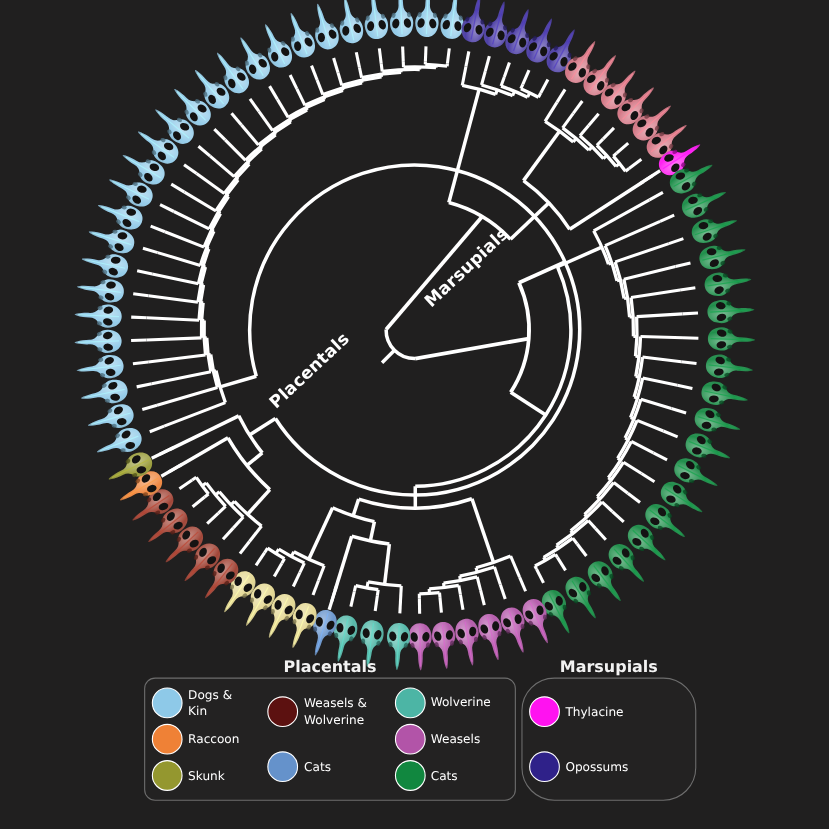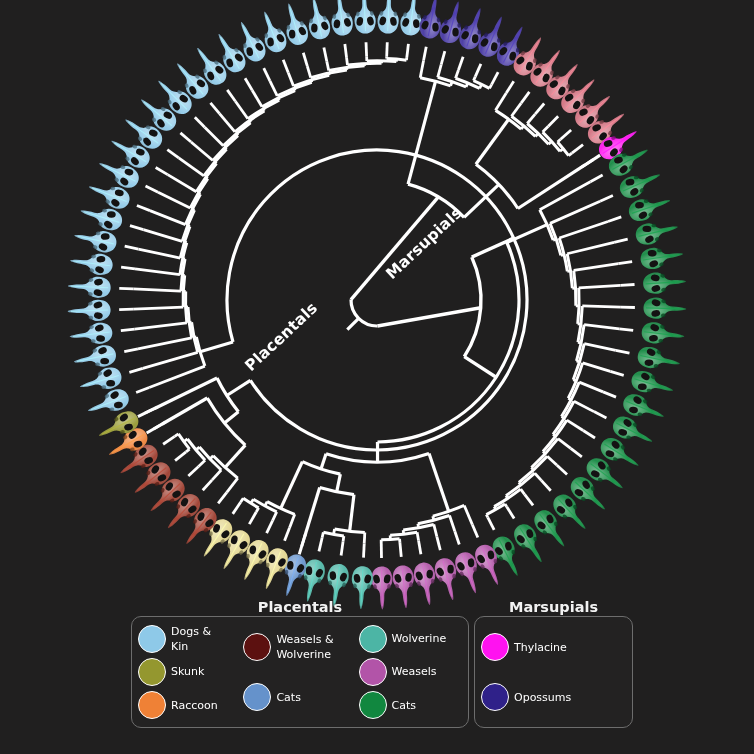--- a/index.html
+++ b/index.html
@@ -79,21 +79,21 @@
   .legend-label {
     color: #ffffff;
     font-size: 11px;
     font-weight: 400;
     line-height: 15px;
     white-space: pre-line;
   }
   #placentals-group { left: 131px; top: 0px; width: 338px; }
   #placentals-group .legend-box { width: 338px; height: 112px; }
   #marsupials-group { left: 474px; top: 0px; width: 159px; }
-  #marsupials-group .legend-box { width: 159px; height: 112px; }
+  #marsupials-group .legend-box { width: 159px; height: 112px; border-radius: 30px; }
   .col-a { width: 108px; }
   .col-b { width: 118px; }
   .col-c { width: 106px; }
   .col-m { width: 146px; }
 </style>
 </head>
 <body>
 
 <div id="root">
 
@@ -1085,26 +1085,26 @@
     <div class="legend-group" id="placentals-group">
       <div class="legend-title">Placentals</div>
       <div class="legend-box">
         <div class="legend-col col-a">
           <div class="legend-item">
             <span class="legend-swatch" style="background: rgb(142, 201, 232);"></span>
             <span class="legend-label">Dogs &amp;
 Kin</span>
           </div>
           <div class="legend-item">
+            <span class="legend-swatch" style="background: rgb(239, 129, 54);"></span>
+            <span class="legend-label">Raccoon</span>
+          </div>
+          <div class="legend-item">
             <span class="legend-swatch" style="background: rgb(148, 151, 47);"></span>
             <span class="legend-label">Skunk</span>
-          </div>
-          <div class="legend-item">
-            <span class="legend-swatch" style="background: rgb(239, 129, 54);"></span>
-            <span class="legend-label">Raccoon</span>
           </div>
         </div>
         <div class="legend-col col-b">
           <div class="legend-item">
             <span class="legend-swatch" style="background: rgb(92, 17, 16);"></span>
             <span class="legend-label">Weasels &amp;
 Wolverine</span>
           </div>
           <div class="legend-item">
             <span class="legend-swatch" style="background: rgb(101, 146, 203);"></span>

